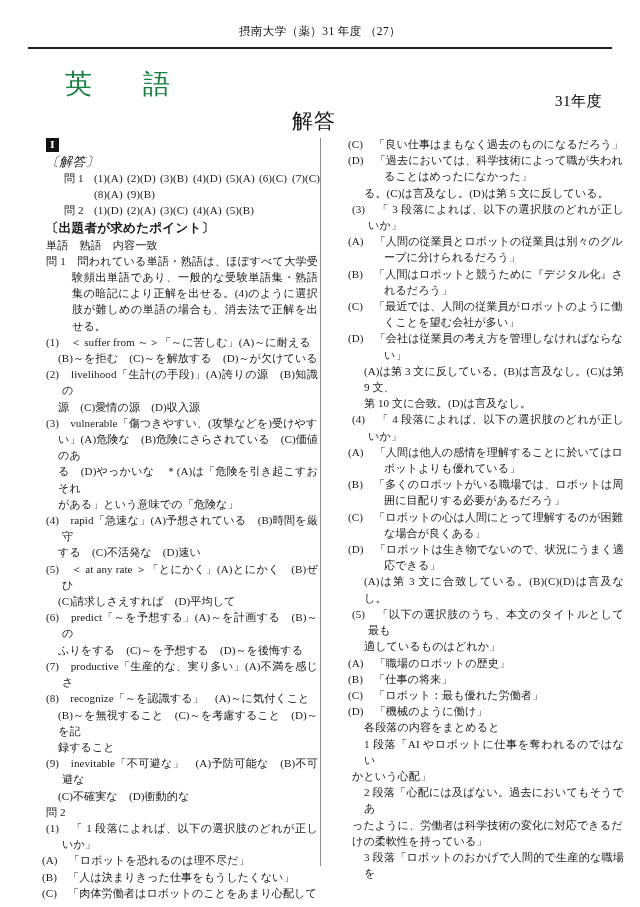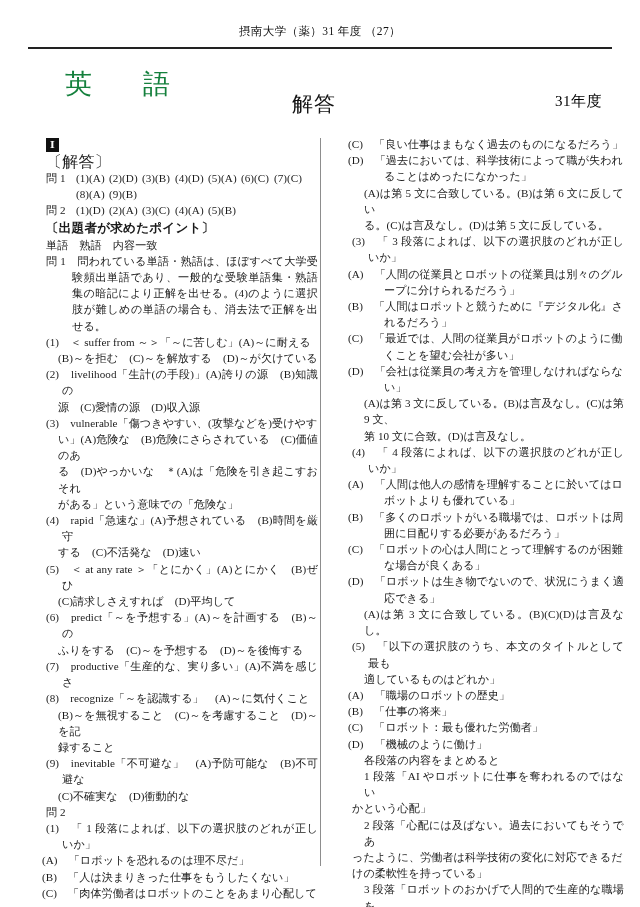--- a/index.html
+++ b/index.html
@@ -56,21 +56,21 @@
     left: 65px;
     top: 2px;
     font-size: 27px;
     letter-spacing: 12px;
     font-family: "Liberation Serif", "DejaVu Serif", serif;
     color: #15803d;
   }
   .kaitou {
     position: absolute;
     left: 292px;
-    top: 26px;
+    top: 43px;
     font-size: 21px;
     letter-spacing: 1px;
     color: #111;
   }
   .year {
     position: absolute;
     right: 38px;
     top: 28px;
     font-size: 15px;
     letter-spacing: 0.5px;
@@ -113,42 +113,43 @@
     color: #fff;
     font-weight: bold;
     font-size: 10px;
     line-height: 12px;
     padding: 1px 4px 1px 4px;
     letter-spacing: 0;
     margin-bottom: 1px;
   }
   .p { margin: 0; }
   .bracket-head {
-    font-size: 16px;
+    font-size: 13px;
     line-height: 17px;
     letter-spacing: 0.2px;
+    font-style: italic;
   }
   .bold-head {
     font-size: 12.6px;
     line-height: 18px;
     font-weight: 600;
     letter-spacing: 0.2px;
   }
   
   .hang {
     padding-left: 16px;
     text-indent: -16px;
   }
   .hang2 {
     padding-left: 26px;
     text-indent: -26px;
   }
   .ind1  { padding-left: 12px; }
   .ind3  { padding-left: 32px; }
-  .q-row { white-space: nowrap; }
+  .q-row { white-space: nowrap; margin-left: 18px; }
   .q-label { display: inline-block; width: 30px; }
   .ans-cell { display: inline-block; width: 33px; }
 </style>
 </head>
 <body>
 
 <div class="page">
 
   <div class="runhead">摂南大学（薬）31 年度 （27）</div>
   <div class="rule-top"></div>
@@ -221,21 +222,20 @@
       <div class="p ind1 hang"><span>(B)</span>　<span>「人は決まりきった仕事をもうしたくない」</span></div>
       <div class="p ind1 hang"><span>(C)</span>　<span>「肉体労働者はロボットのことをあまり心配して</span></div>
 
     </div>
 
     <div class="col col-right">
 
       <div class="p ind1 hang"><span>(C)</span>　<span>「良い仕事はまもなく過去のものになるだろう」</span></div>
       <div class="p ind1 hang"><span>(D)</span>　<span>「過去においては、科学技術によって職が失われ</span></div>
       <div class="p ind3">ることはめったになかった」</div>
-      <div class="p ind1">(A)は第 5 文に合致している。(B)は第 6 文に反してい</div>
       <div class="p ind1">る。(C)は言及なし。(D)は第 5 文に反している。</div>
 
       <div class="p hang"><span>(3)</span>　<span>「 3 段落によれば、以下の選択肢のどれが正しいか」</span></div>
       <div class="p ind1 hang"><span>(A)</span>　<span>「人間の従業員とロボットの従業員は別々のグル</span></div>
       <div class="p ind3">ープに分けられるだろう」</div>
       <div class="p ind1 hang"><span>(B)</span>　<span>「人間はロボットと競うために『デジタル化』さ</span></div>
       <div class="p ind3">れるだろう」</div>
       <div class="p ind1 hang"><span>(C)</span>　<span>「最近では、人間の従業員がロボットのように働</span></div>
       <div class="p ind3">くことを望む会社が多い」</div>
       <div class="p ind1 hang"><span>(D)</span>　<span>「会社は従業員の考え方を管理しなければならな</span></div>

